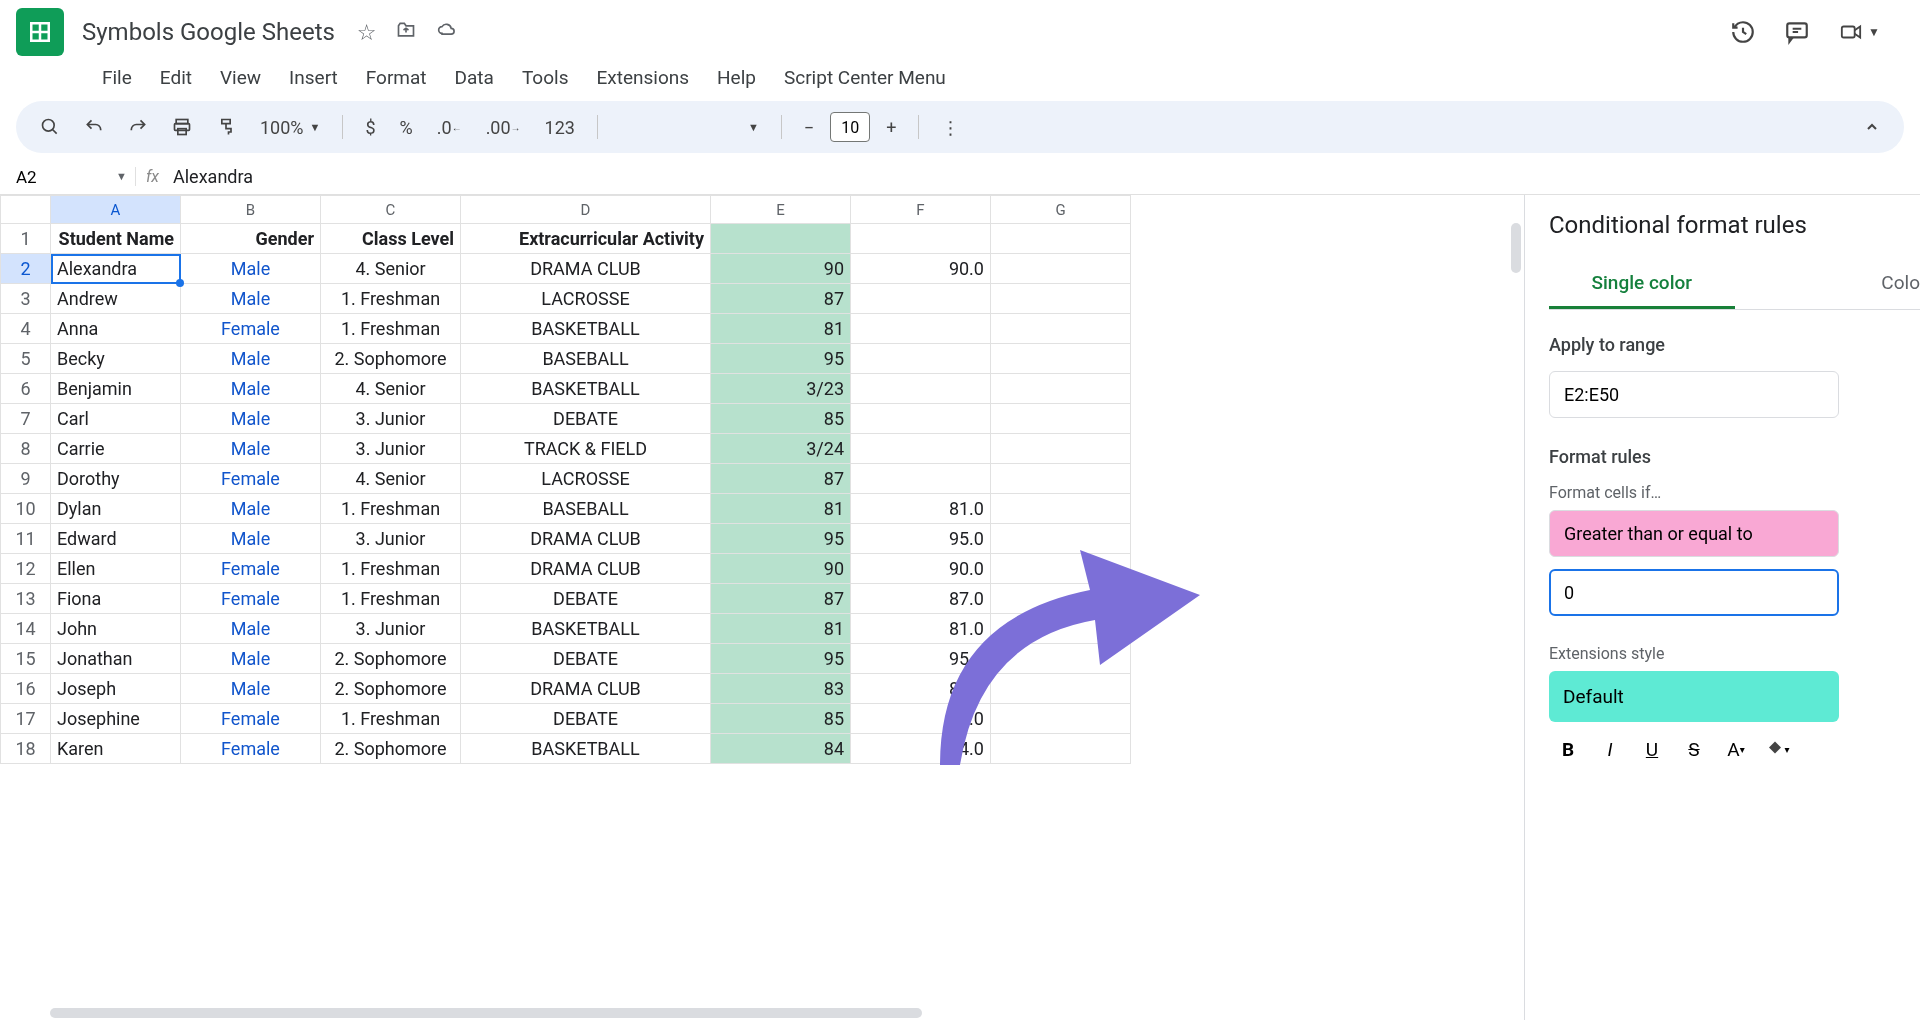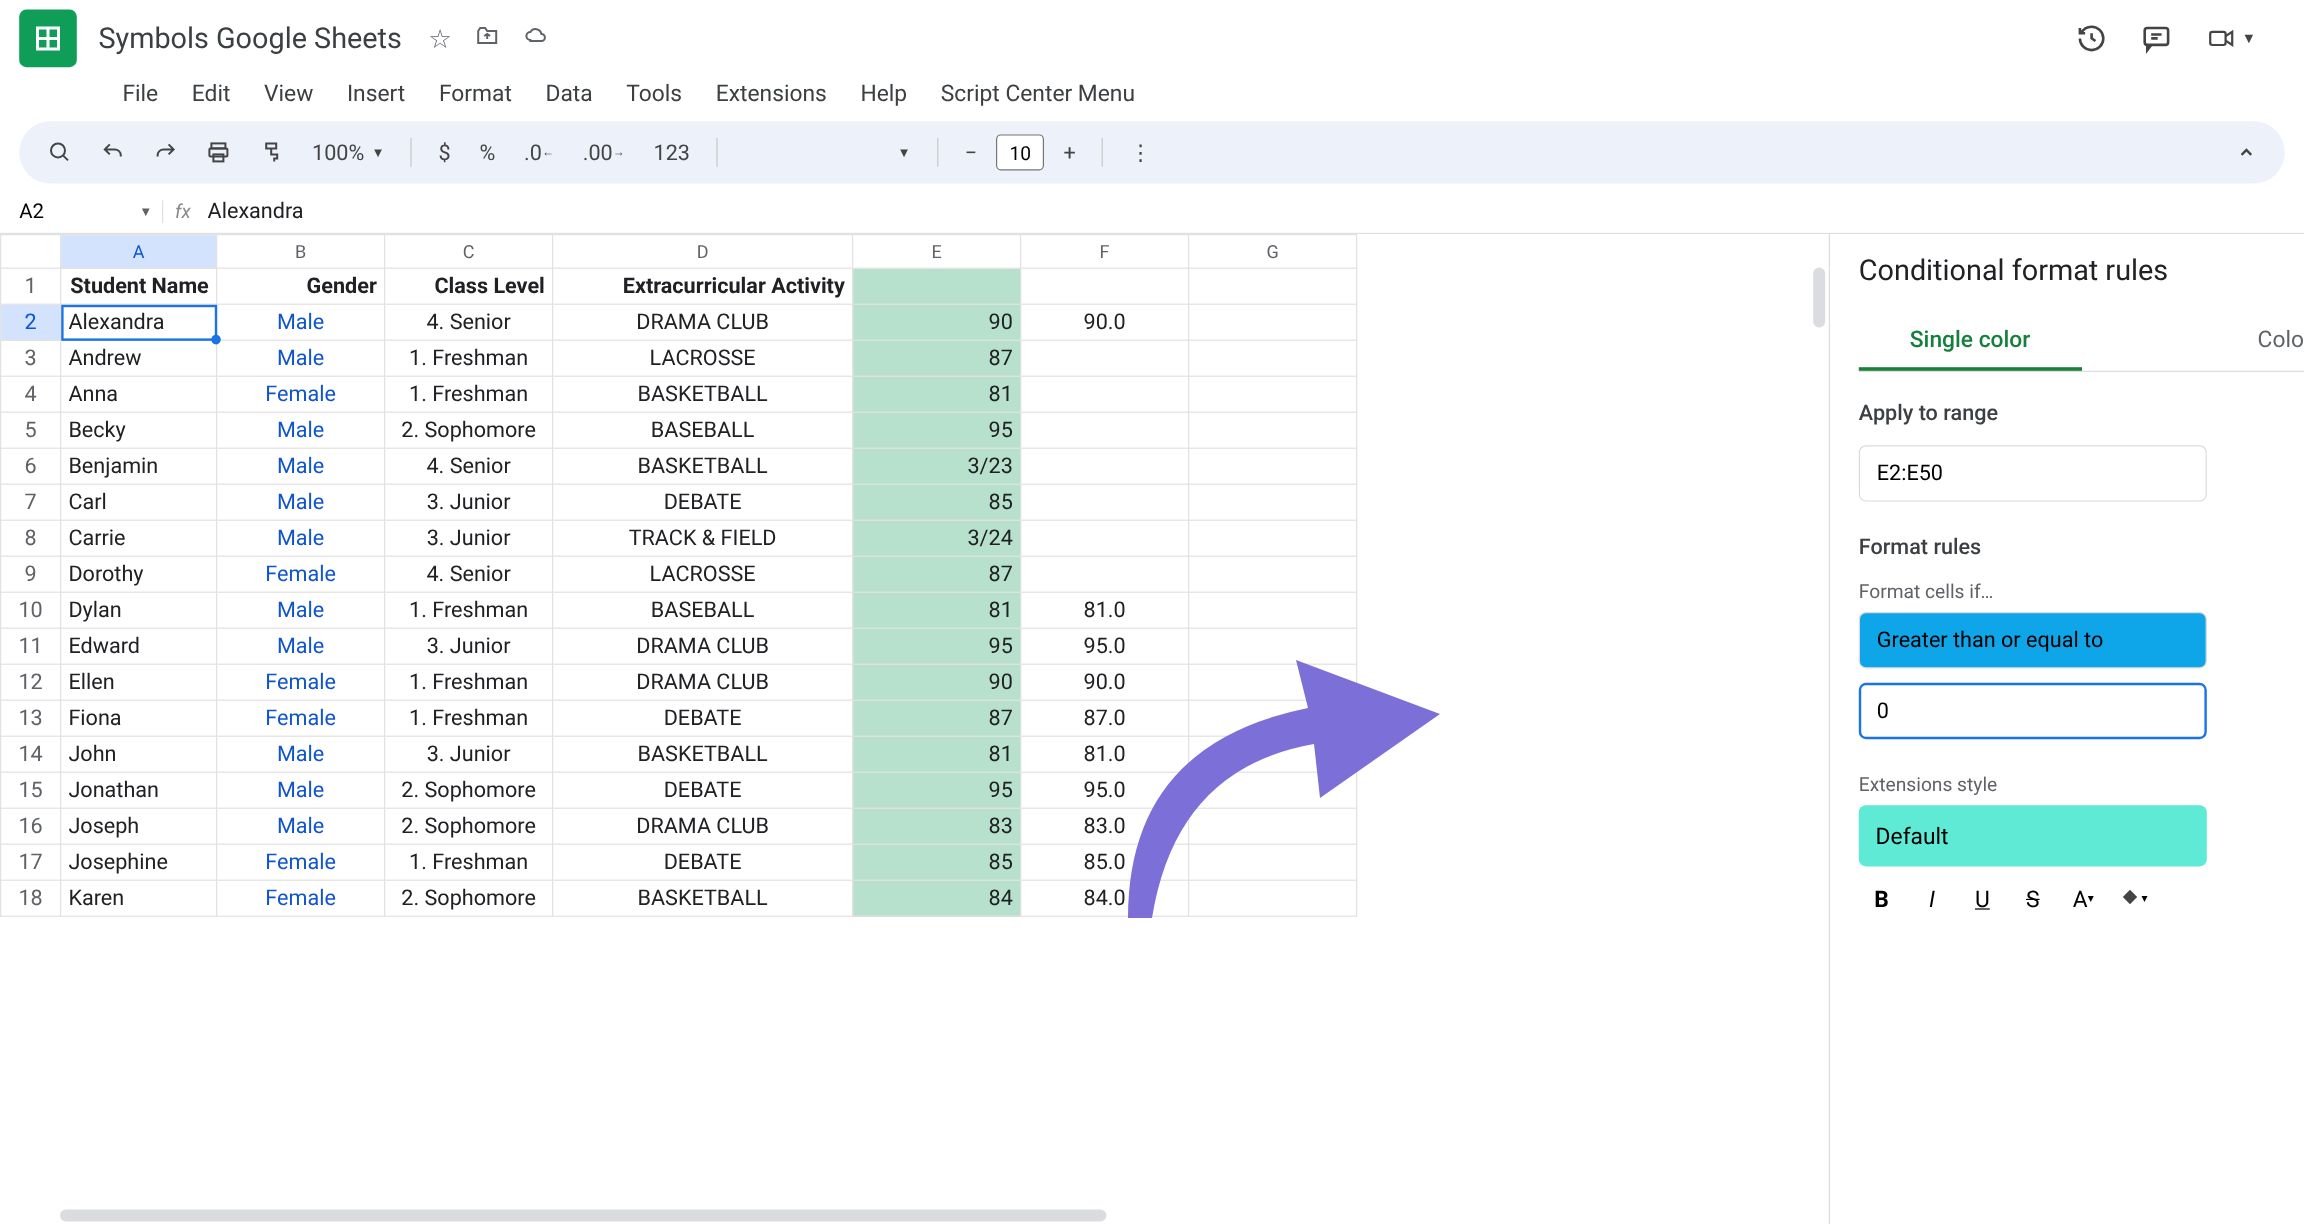--- a/index.html
+++ b/index.html
@@ -46,35 +46,35 @@
 .colhdr th.sel { background: #d3e3fd; color: #0b57d0; }
 .rowhdr { background: #fff; color: #5f6368; font-weight: normal; text-align: center; width: 50px; font-size: 15px; }
 .rowhdr.sel { background: #d3e3fd; color: #0b57d0; }
 .grid td { padding: 2px 6px; color: #202124; }
 .grid .hdr-row td { font-weight: bold; text-align: right; }
 .grid .a-col { text-align: left; }
 .grid .b-col { text-align: center; color: #1155cc; }
 .grid .c-col { text-align: center; }
 .grid .d-col { text-align: center; }
 .grid .e-col { text-align: right; background: #b7e1cd; }
-.grid .f-col { text-align: center; }
+.grid .f-col { text-align: right; }
 .selected-cell { outline: 2px solid #1a73e8; outline-offset: -2px; position: relative; background: #fff !important; }
 .selected-cell::after { content: ''; position: absolute; width: 8px; height: 8px; background: #1a73e8; border-radius: 50%; right: -4px; bottom: -4px; }
 .corner { width: 50px; background: #fff; }
 
 
 .sidebar-wrap { width: 396px; border-left: 1px solid #dadce0; padding: 16px 0 0 24px; background: #fff; overflow: hidden; }
 .sidebar-title { font-size: 24px; color: #202124; margin-bottom: 20px; }
 .tabs { display: flex; border-bottom: 1px solid #dadce0; margin-bottom: 24px; }
 .tab { flex: 1; text-align: center; padding: 12px 0; font-size: 19px; color: #5f6368; cursor: pointer; }
 .tab.active { color: #15803d; border-bottom: 3px solid #188038; font-weight: 500; }
 .section-label { font-size: 18px; color: #3c4043; margin-bottom: 16px; font-weight: 500; }
 .section-sub { font-size: 16px; color: #5f6368; margin-bottom: 8px; }
 .sb-input { width: 290px; border: 1px solid #dadce0; border-radius: 6px; padding: 12px 14px; font-size: 18px; margin-bottom: 28px; }
-.sb-select { width: 290px; border: 1px solid #dadce0; border-radius: 6px; padding: 12px 14px; font-size: 18px; margin-bottom: 12px; background: #0ea5e9; }
+.sb-select { width: 290px; border: 1px solid #dadce0; border-radius: 6px; padding: 12px 14px; font-size: 18px; margin-bottom: 12px; background: #f9a8d4; }
 .sb-input.focus { border: 2px solid #1a73e8; padding: 11px 13px; }
 .style-preview { width: 290px; background: #5eead4; padding: 14px; font-size: 19px; border-radius: 6px; margin-bottom: 8px; }
 .format-btns { display: flex; gap: 4px; align-items: center; }
 .fbtn { width: 38px; height: 38px; display: flex; align-items: center; justify-content: center; border-radius: 4px; cursor: pointer; font-size: 19px; }
 
 
 .arrow-overlay { position: absolute; left: 910px; top: 520px; width: 300px; height: 260px; pointer-events: none; z-index: 100; }
 
 
 .hscroll { position: absolute; bottom: 0; left: 50px; right: 20px; height: 16px; display: flex; align-items: center; }

